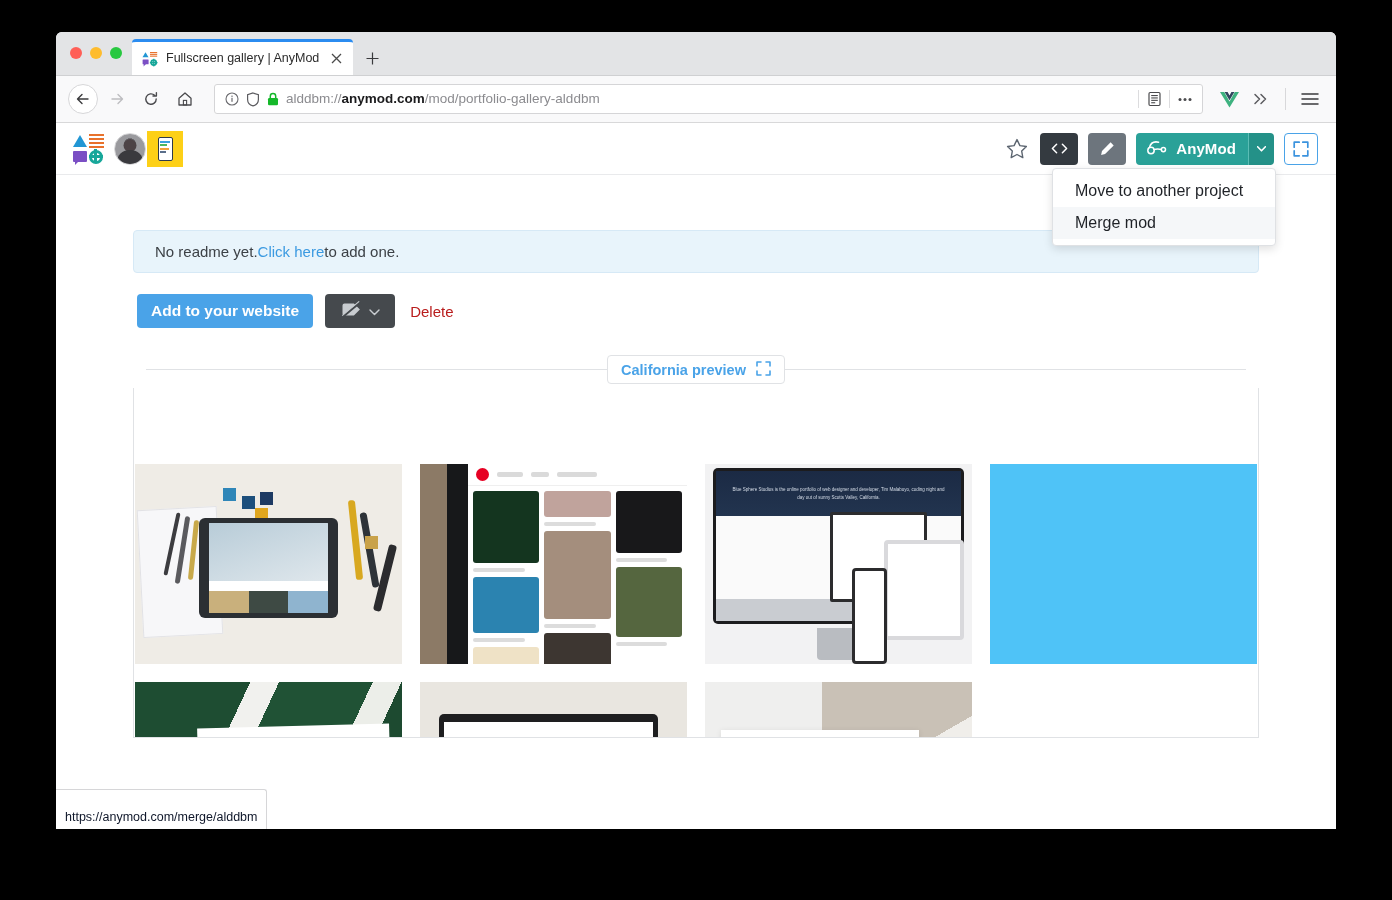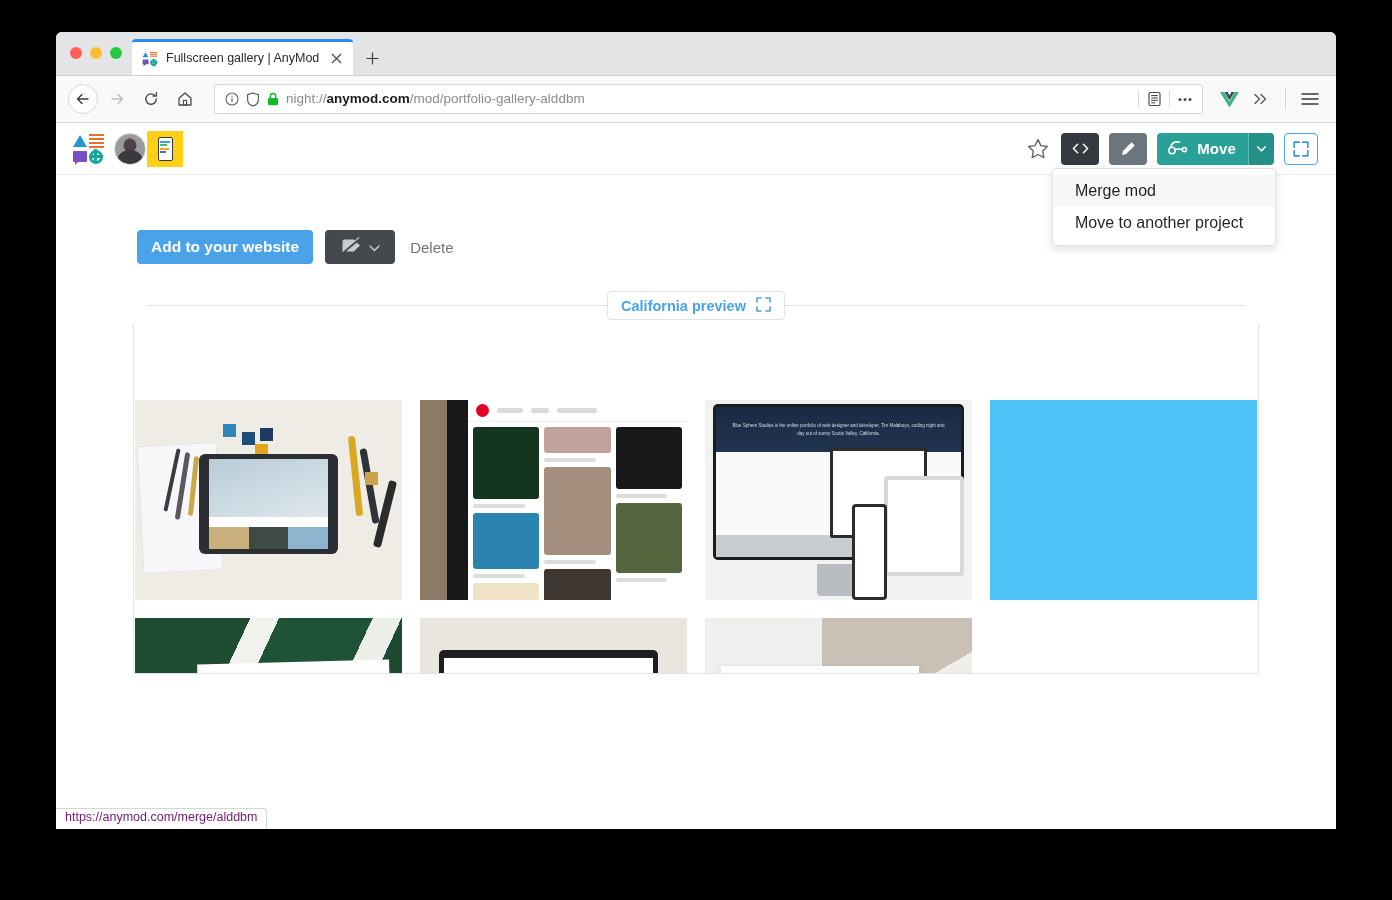--- a/index.html
+++ b/index.html
@@ -304,21 +304,21 @@
     padding: 8px 14px;
     font-size: 15.5px; font-weight: 700;
   }
   .btn-dark {
     height: 34px; width: 70px;
     background: #45494d;
     border-radius: 4px;
     display: flex; align-items: center; justify-content: center; gap: 7px;
     color: #c8ccd0;
   }
-  .btn-link { font-size: 15px; color: #737373; padding-left: 3px; }
+  .btn-link { font-size: 15px; color: #b91c1c; padding-left: 3px; }
 
   
   .preview-wrap { margin-top: 27px; position: relative; }
   .preview-tabline {
     position: relative;
     display: flex; justify-content: center;
     height: 29px;
   }
   .preview-tabline:before {
     content: ""; position: absolute; left: 13px; right: 13px; top: 14px;
@@ -458,23 +458,23 @@
     background: linear-gradient(150deg,#c9c1b6 0 42%, #f0eeea 42% 62%, #d8d2c8 62% 100%); }
   .art-news .sheet2 { position: absolute; left: 6%; top: 24%; width: 74%; height: 72%; background: #fff; box-shadow: 0 1px 6px rgba(0,0,0,.09); }
 
   
   .statusbar {
     position: absolute;
     left: 0; bottom: 0;
     background: #fff;
     border: 1px solid #d6d6d8;
     border-left: none; border-bottom: none;
-    padding: 1px 9px 4px;
+    padding: 20px 9px 4px;
     font-size: 12.5px;
-    color: #701a75;
+    color: #0f172a;
     z-index: 40;
     border-radius: 0 3px 0 0;
     line-height: 1.2;
   }
 </style>
 </head>
 <body>
 
 <div class="window">
 
@@ -550,21 +550,21 @@
         <svg width="14" height="15" viewBox="0 0 14 15">
             <path d="M7 1L12.4 2.8v4.6c0 3.2-2.4 5.6-5.4 6.5C4 13 1.6 10.6 1.6 7.4V2.8z" fill="none" stroke="#5c5c60" stroke-width="1.2"></path>
           </svg>
       </span>
       <span class="url-icon">
         <svg width="12" height="14" viewBox="0 0 12 14">
             <rect x="1" y="6" width="10" height="7.2" rx="1.2" fill="#15b82a"></rect>
             <path d="M3.3 6V4.2a2.7 2.7 0 0 1 5.4 0V6" fill="none" stroke="#15b82a" stroke-width="1.5"></path>
           </svg>
       </span>
-      <span class="url-text"><span>night://</span><b>anymod.com</b><span>/mod/portfolio-gallery-alddbm</span></span>
+      <span class="url-text"><span>alddbm://</span><b>anymod.com</b><span>/mod/portfolio-gallery-alddbm</span></span>
       <span class="url-actions">
         <span class="url-sep"></span>
         <span class="url-act">
           <svg width="15" height="16" viewBox="0 0 15 16">
               <rect x="2" y="1.5" width="11" height="13" rx="1.2" fill="none" stroke="#4a4a4d" stroke-width="1.2"></rect>
               <rect x="4.2" y="4" width="6.6" height="1.1" fill="#4a4a4d"></rect>
               <rect x="4.2" y="6.4" width="6.6" height="1.1" fill="#4a4a4d"></rect>
               <rect x="4.2" y="8.8" width="6.6" height="1.1" fill="#4a4a4d"></rect>
               <rect x="4.2" y="11.2" width="4" height="1.1" fill="#4a4a4d"></rect>
             </svg>
@@ -646,45 +646,50 @@
         <div class="clone-group">
           <div class="clone-main">
             <span>
               <svg width="21" height="15" viewBox="0 0 21 15">
                 <circle cx="4" cy="10.5" r="3.2" fill="none" stroke="#fff" stroke-width="1.5"></circle>
                 <circle cx="16.4" cy="9.6" r="2.1" fill="none" stroke="#fff" stroke-width="1.5"></circle>
                 <path d="M2.4 7.6C3.6 3 7.2 1.2 11.6 2.2" stroke="#fff" stroke-width="1.5" fill="none" stroke-linecap="round"></path>
                 <path d="M6.9 9.6C9.6 8.6 12 8.9 14.4 9.4" stroke="#fff" stroke-width="1.5" fill="none" stroke-linecap="round"></path>
               </svg>
             </span>
-            <span>Move</span>
+            <span>AnyMod</span>
           </div>
           <div class="clone-caret">
             <svg width="9" height="6" viewBox="0 0 9 6">
                 <path d="M0.6 0.8L4.5 4.8L8.4 0.8" stroke="#fff" stroke-width="1.6" fill="none" stroke-linecap="round" stroke-linejoin="round"></path>
               </svg>
           </div>
         </div>
         <div class="expand-btn">
           <svg width="18" height="18" viewBox="0 0 18 18">
             <path d="M7.2 2.2H2.2v5M10.8 2.2h5v5M10.8 15.8h5v-5M7.2 15.8H2.2v-5" stroke="#3b93de" stroke-width="1.7" fill="none" stroke-linecap="round" stroke-linejoin="round"></path>
           </svg>
         </div>
       </div>
 
       <div class="dropdown">
+        <div class="dd-item">Move to another project</div>
         <div class="dd-item hover">Merge mod</div>
-        <div class="dd-item">Move to another project</div>
       </div>
     </div>
 
     <div class="content">
       <div class="inner">
 
 
+        <div class="readme">
+          <span>No readme yet. </span>
+            <a href="#">Click here</a>
+            <span> to add one.</span>
+        </div>
 
         <div class="actions">
           <div class="btn-primary">Add to your website</div>
           <div class="btn-dark">
             <span>
               <svg width="21" height="17" viewBox="0 0 21 17">
                 <path d="M1.5 4.4a2 2 0 0 1 2-2h9.4l6 6-6 6H3.5a2 2 0 0 1-2-2z" fill="#c8ccd0"></path>
                 <path d="M2 15.6L19 1.4" stroke="#45494d" stroke-width="2.2"></path>
                 <path d="M1.2 14.6L18.2 0.4" stroke="#c8ccd0" stroke-width="1.1"></path>
               </svg>

